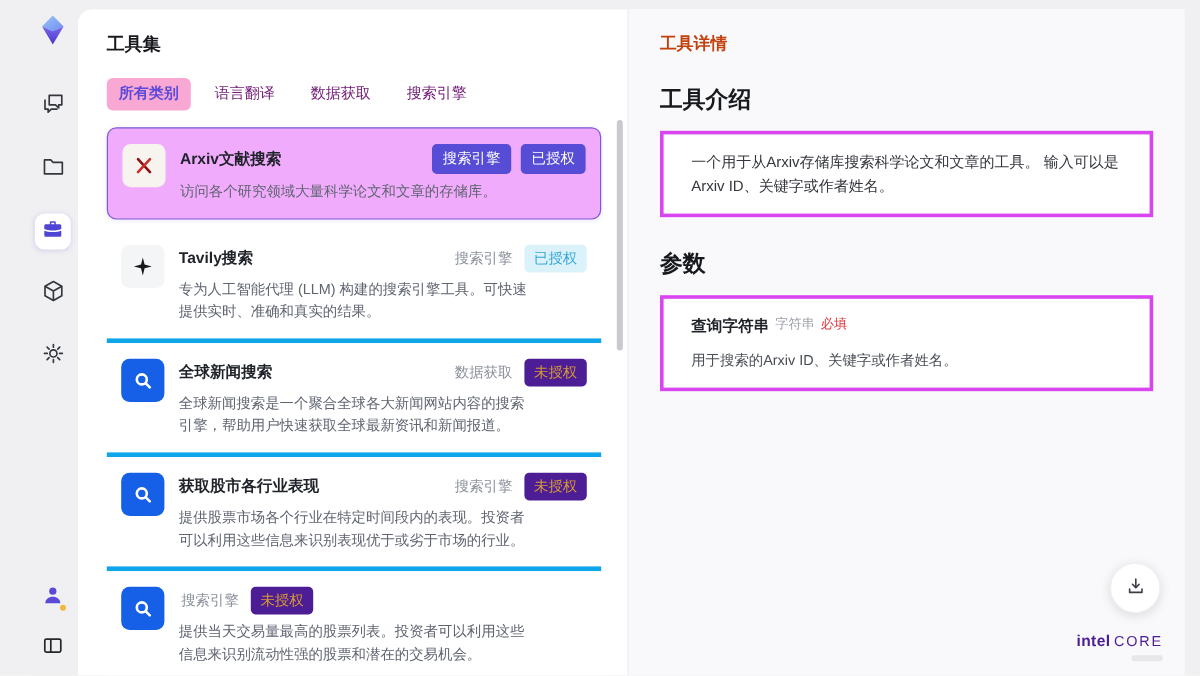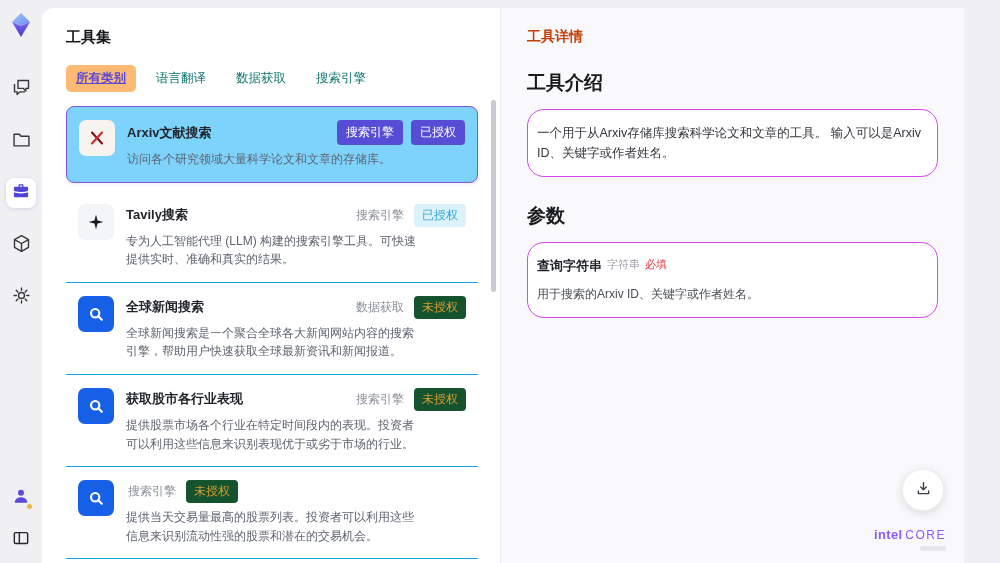--- a/index.html
+++ b/index.html
@@ -1,18 +1,18 @@
 <!DOCTYPE html>
 <html><head>
 <meta charset="utf-8">
 <style>
   * { margin:0; padding:0; box-sizing:border-box; }
   html,body { width:1000px; height:563px; overflow:hidden;
     font-family:"Liberation Sans", sans-serif; background:#f0f0f2; }
-  .app { display:flex; width:964px; height:563px; }
+  .app { display:flex; width:964px; height:563px;margin-left:23px; }
 
   
   .sidebar { width:42px; background:#f0f0f2; display:flex; flex-direction:column;
     align-items:center; padding:10px 0 8px; flex-shrink:0; }
   .logo { width:30px; height:30px; margin-bottom:34px; cursor:pointer; }
   .nav { display:flex; flex-direction:column; gap:22px; align-items:center; }
   .nav-item { width:30px; height:30px; display:flex; align-items:center; justify-content:center;
     border-radius:8px; cursor:pointer; position:relative; }
   .nav-item.active { background:#ffffff; box-shadow:0 1px 4px rgba(80,70,210,.18); }
   .sidebar-spacer { flex:1; }
@@ -24,69 +24,69 @@
   .main { flex:1; display:flex; flex-direction:column; }
   .topstrip { height:8px; background:#f0f0f2; }
   .content { flex:1; display:flex; background:#ffffff; border-top-left-radius:12px;
     overflow:hidden; }
 
   
   .list-col { width:458px; flex-shrink:0; padding:18px 22px 0 24px; position:relative;
     background:#ffffff; }
   .page-title { font-size:15px; font-weight:bold; color:#17191d; margin:2px 0 18px; }
   .tabs { display:flex; gap:10px; margin-bottom:14px; }
-  .tab { border:none; background:transparent; color:#0f766e; font-size:12.5px;
+  .tab { border:none; background:transparent; color:#701a75; font-size:12.5px;
     padding:5px 10px; border-radius:5px; cursor:pointer; font-family:inherit; }
-  .tab.active { background:#fdba74; color:#5b49d8; font-weight:bold;text-decoration:underline; }
+  .tab.active { background:#f9a8d4; color:#5b49d8; font-weight:bold; }
 
   .cards { }
-  .card { display:flex; gap:12px; padding:13px 12px; border-bottom:1px solid #0ea5e9;
+  .card { display:flex; gap:12px; padding:13px 12px; border-bottom:4px solid #0ea5e9;
     cursor:pointer; background:#fff; }
-  .card.selected { border:1.5px solid #7d5ad8; background:#7dd3fc; border-radius:8px;
+  .card.selected { border:1.5px solid #7d5ad8; background:#f0abfc; border-radius:8px;
     margin:0 0 8px; box-shadow:0 1px 4px rgba(125,90,216,.12); }
   .tool-icon { width:36px; height:36px; border-radius:7px; flex-shrink:0;
     display:flex; align-items:center; justify-content:center; }
   .icon-arxiv-logo-icon { background:#f7f3ee; }
   .icon-sparkle-icon { background:#f4f5f7; }
   .icon-blue-search-icon { background:#1660e8; }
   .card-body { flex:1; min-width:0; }
   .row1 { display:flex; justify-content:space-between; align-items:center; }
   .tool-name { font-size:13px; font-weight:bold; color:#1f2329; }
   .badges { display:flex; gap:8px; align-items:center; }
   .badge { font-size:12px; border-radius:4px; padding:3px 8px; white-space:nowrap; }
   .badge.cat { color:#8a8f99; padding:3px 2px; }
   .badge.status.authorized { background:#dcf2fb; color:#35a6da; }
-  .badge.status.unauthorized { background:#14532d; color:#d79b33; }
+  .badge.status.unauthorized { background:#4c1d95; color:#d79b33; }
   .card.selected .badge { background:#574cd6; color:#fff; padding:4px 9px; }
   .tool-desc { margin-top:5px; font-size:12px; color:#5f6470; line-height:1.55;
     max-width:295px; }
   .card.selected .tool-desc { max-width:340px; }
 
   .scroll-thumb { position:absolute; right:4px; top:92px; width:5px; height:192px;
     border-radius:3px; background:#c9cacf; }
 
   
   .detail-col { flex:1; background:#f9f9fb; border-left:1px solid #ededf0;
     padding:18px 26px; position:relative; }
   .detail-title { font-size:14px; font-weight:bold; color:#c2410c; margin:2px 0 24px; }
   .section-heading { font-size:19px; font-weight:bold; color:#17191d; margin-bottom:13px; }
-  .box { background:#fff; border:1px solid #d946ef; border-radius:17px;
-    padding:13px 9px; font-size:12.5px; color:#33363c; line-height:1.6; margin-bottom:26px; }
+  .box { background:#fff; border:3px solid #d946ef; border-radius:0;
+    padding:13px 23px; font-size:12.5px; color:#33363c; line-height:1.6; margin-bottom:26px; }
   .param-item .param-head { display:flex; align-items:flex-start; gap:5px; }
   .param-name { font-size:13px; font-weight:bold; color:#1f2329; }
   .param-type { font-size:11px; color:#9a9ea6; }
   .param-required { font-size:11px; color:#e0373f; }
   .param-desc { margin-top:8px; font-size:12px; color:#4a4e56; }
 
   .fab { position:absolute; right:20px; bottom:52px; width:42px; height:42px;
     border-radius:50%; background:#fff; border:1px solid #f0f0f2; cursor:pointer;
     box-shadow:0 2px 10px rgba(0,0,0,.13); display:flex; align-items:center;
     justify-content:center; }
   .brand { position:absolute; right:18px; bottom:12px; text-align:right;
-    color:#8b5cf6; line-height:1.1; }
+    color:#4c1d95; line-height:1.1; }
   .brand .intel { font-size:13px; font-weight:bold; letter-spacing:.3px; }
   .brand .core { font-size:12px; font-weight:400; letter-spacing:1.5px; margin-left:3px; }
   .brand-sub { width:26px; height:5px; background:#e7e7ea; border-radius:2px;
     margin:3px 0 0 auto; }
 </style>
 </head>
 <body>
 
 <div class="app">
 

